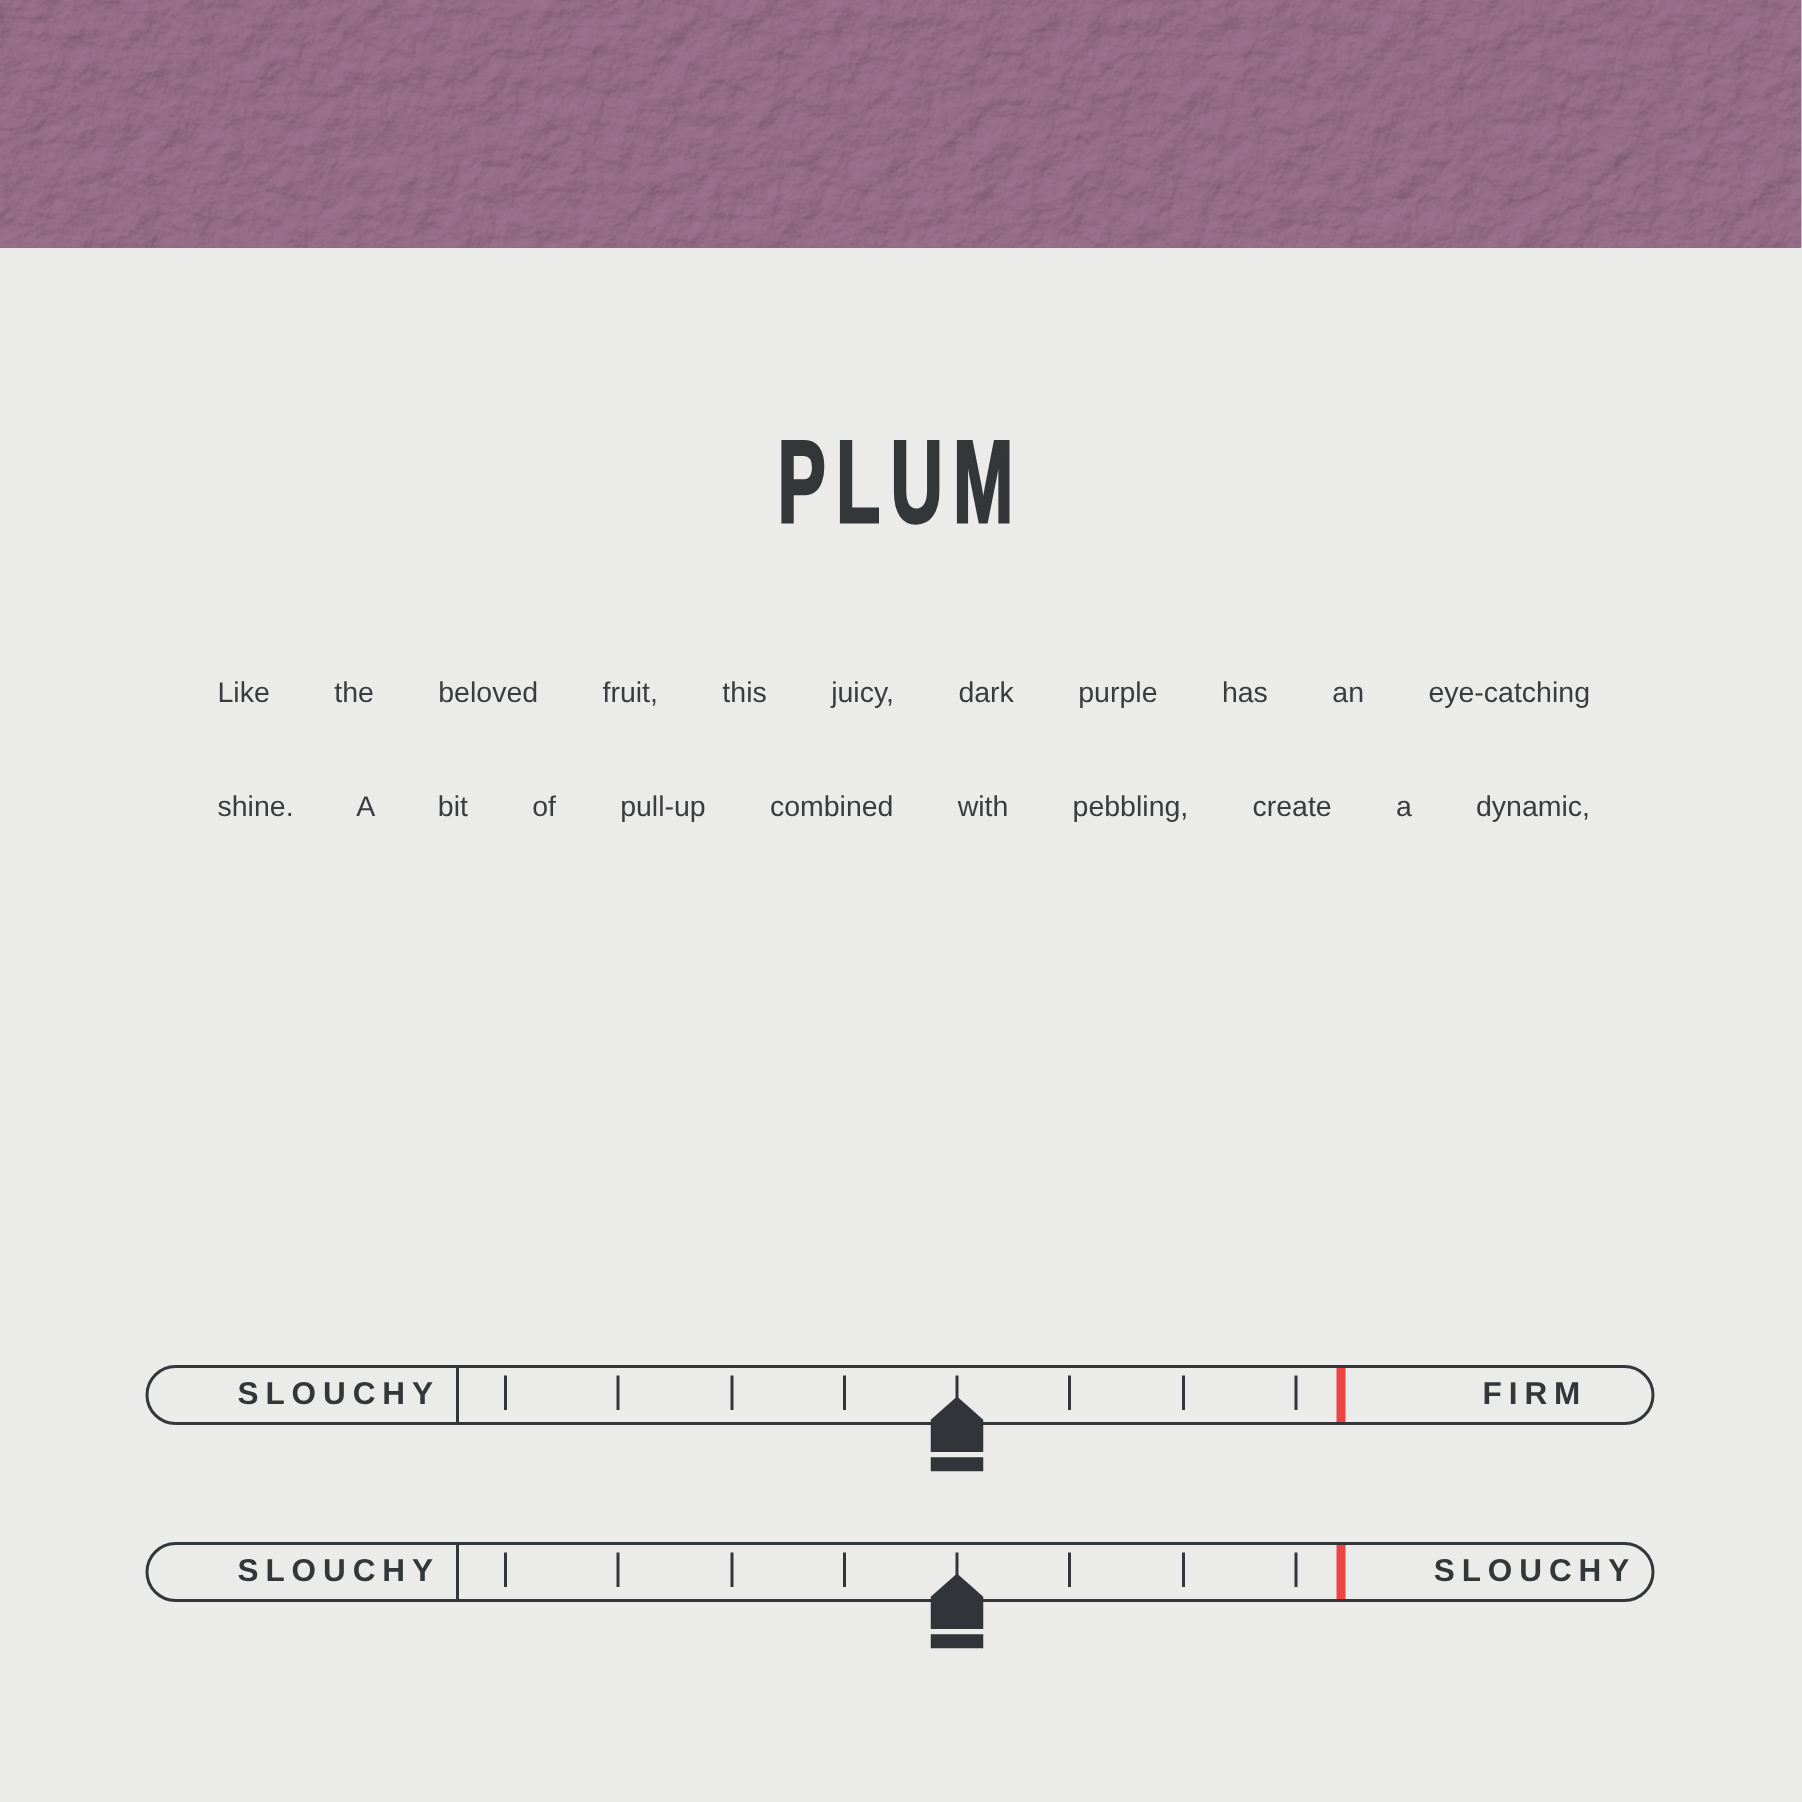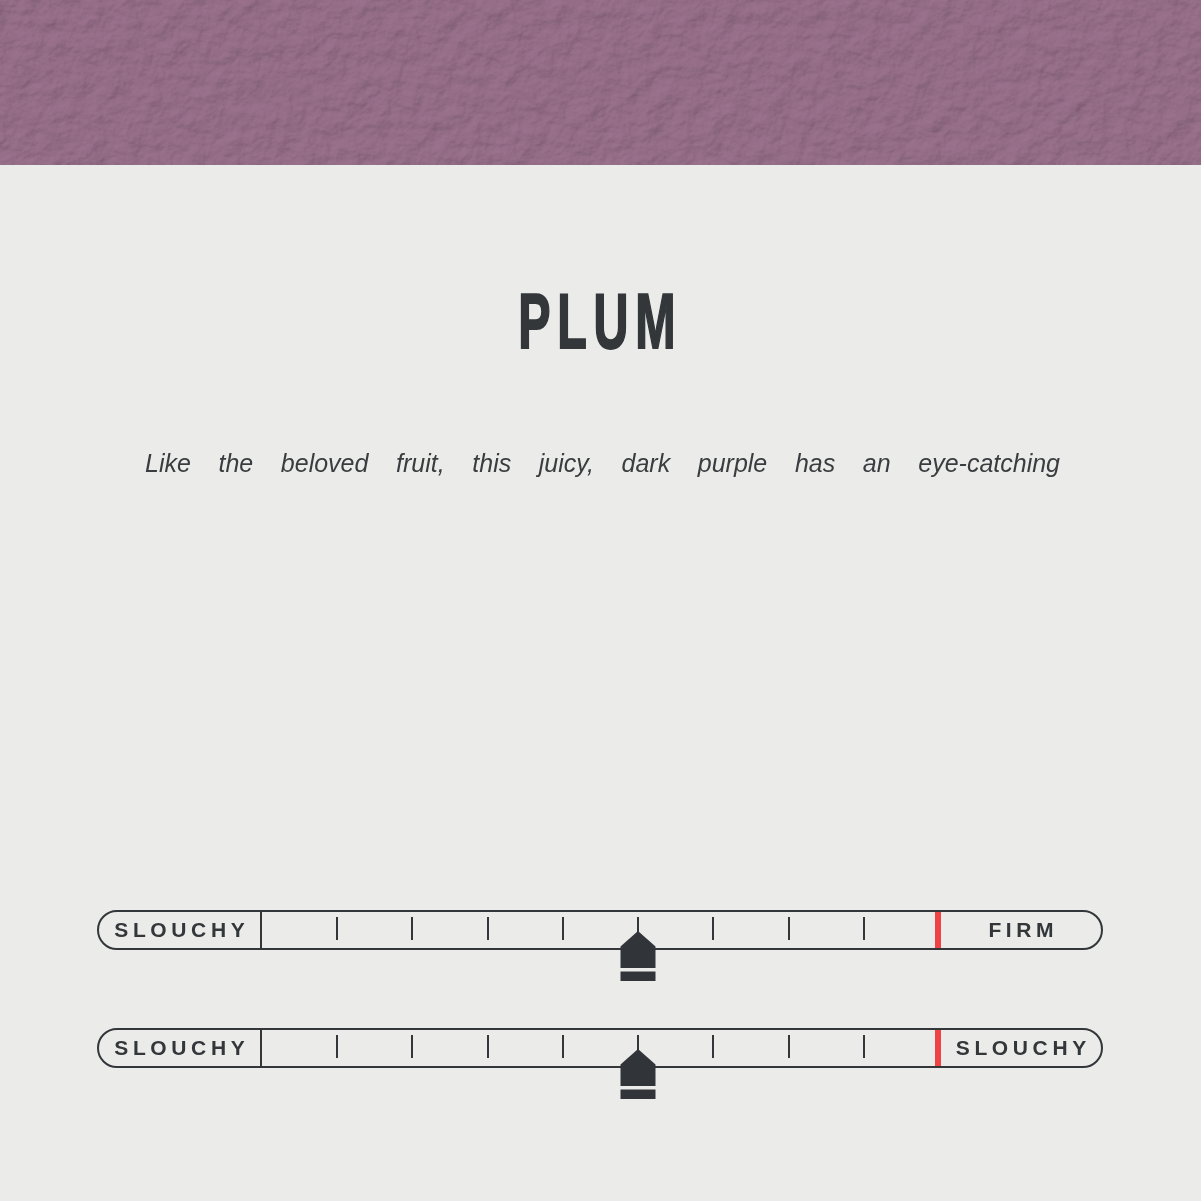--- a/index.html
+++ b/index.html
@@ -11,36 +11,37 @@
   .banner{position:absolute;top:0;left:0;width:1201px;height:165px;background:#4B263D;}
   .banner svg{display:block;}
   
   .title-wrap{position:absolute;top:279px;left:0;width:100%;height:84px;line-height:84px;text-align:center;}
   .title-text{
     display:inline-block;font-size:78px;font-weight:bold;color:#33373A;
     letter-spacing:0.14em;-webkit-text-stroke:2px #33373A;
     transform:scaleX(0.62);transform-origin:50% 50%;white-space:nowrap;
   }
   
-  .desc{position:absolute;left:145px;top:425px;width:915px;color:#3A3D3F;font-size:25px;font-style:italic;}
+  .desc{position:absolute;left:145px;top:425px;width:915px;color:#3A3D3F;font-size:19px;}
   .desc .line{
     height:76px;line-height:76px;
     text-align:justify;text-align-last:justify;
   }
   
   .slider{
     position:absolute;left:97px;width:1002px;height:36px;
     border:2px solid #33373A;border-radius:21px;background:transparent;
   }
   .slider.first{top:910px;}
   .slider.second{top:1028px;}
   .slider .label{
     position:absolute;top:0;height:100%;display:flex;align-items:center;justify-content:center;
     font-weight:bold;font-size:21px;letter-spacing:0.22em;text-indent:0.22em;color:#33373A;
     white-space:nowrap;
+    padding-left:44px;
   }
   .slider .label.left{left:0;width:161px;border-right:2px solid #33373A;}
   .slider .label.right{right:0;width:160px;border-left:6px solid #ef4444;}
   .slider .track{position:absolute;left:163px;right:162px;top:0;height:100%;}
   .tick{
     position:absolute;top:5px;width:2px;height:23px;background:#33373A;
     transform:translateX(-50%);z-index:1;
   }
   .marker{
     position:absolute;top:19px;width:40px;height:50px;
@@ -70,20 +71,21 @@
       <rect width="1201" height="165" filter="url(#leatherF)"></rect>
     </svg>
   </div>
 
   <div class="title-wrap">
     <span class="title-text">PLUM</span>
   </div>
 
   <div class="desc">
     <div class="line">Like the beloved fruit, this juicy, dark purple has an eye-catching</div>
+    <div class="line">shine. A bit of pull-up combined with pebbling, create a dynamic,</div>
   </div>
 
   <div class="slider first">
     <div class="label left">SLOUCHY</div>
     <div class="track">
       <svg class="marker" viewBox="0 0 40 50" style="left: 55.5556%;">
         <path d="M20 0 L37.5 15.5 L37.5 37 L2.5 37 L2.5 15.5 Z" fill="#313539"></path>
         <rect x="2.5" y="40.5" width="35" height="9.5" fill="#313539"></rect>
       </svg>
     <div class="tick" style="left: 11.1111%;"></div>

